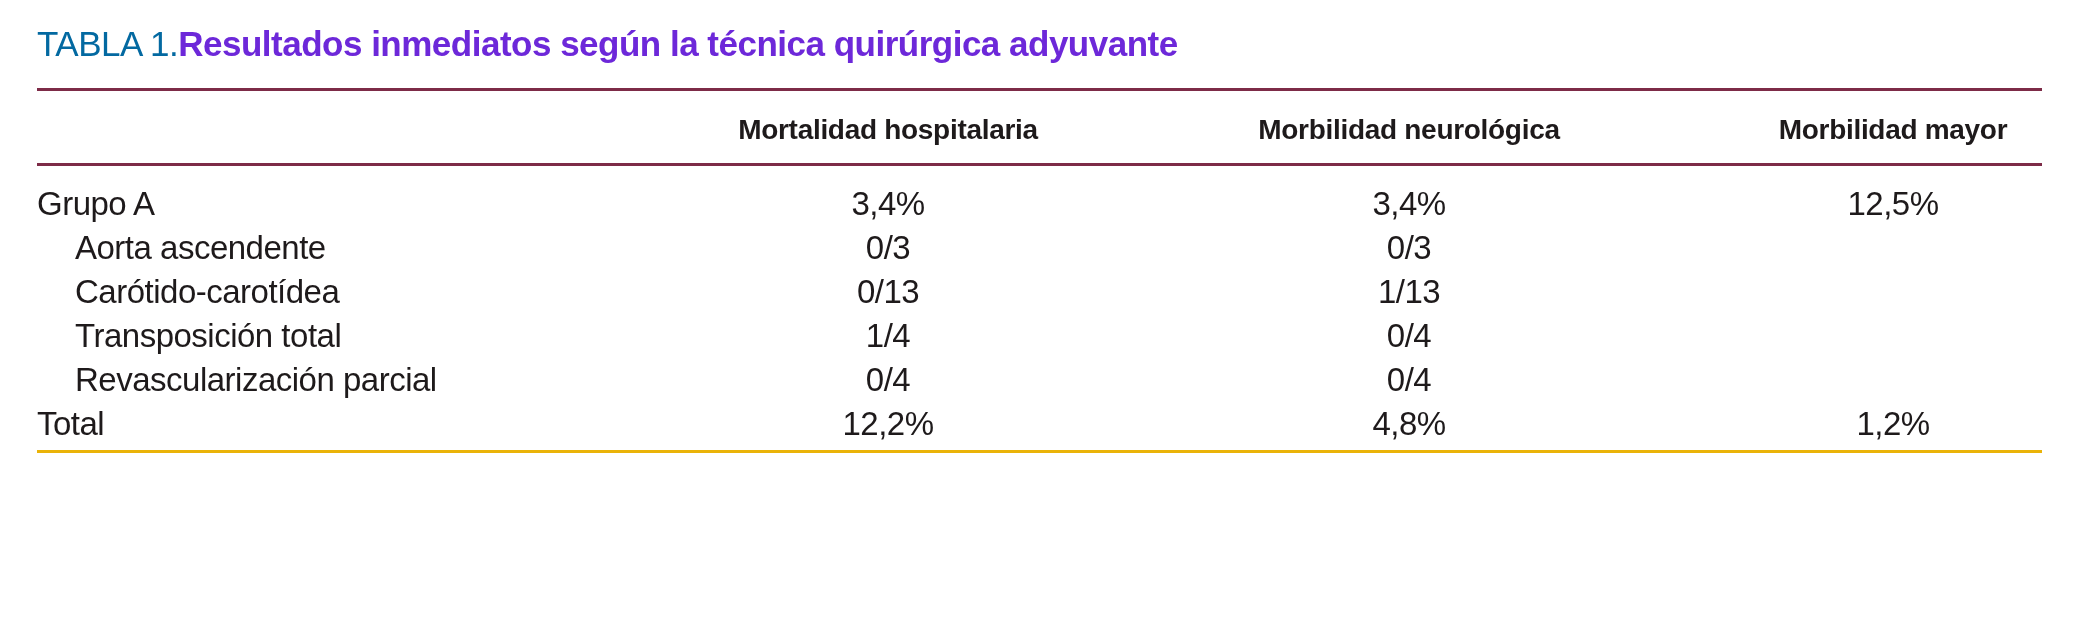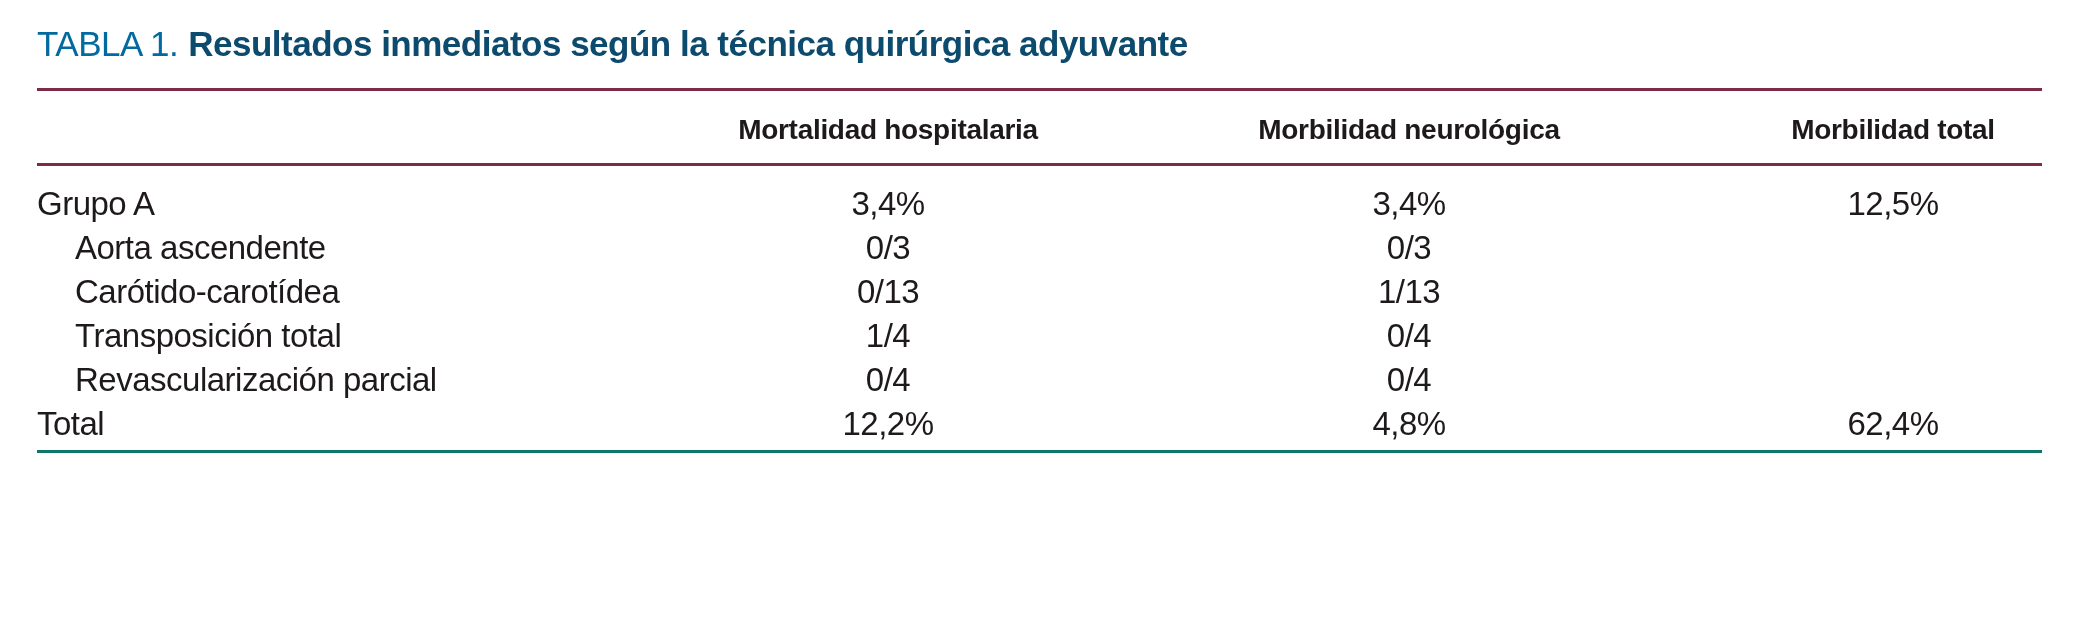--- a/index.html
+++ b/index.html
@@ -24,30 +24,29 @@
     font-size: 35px;
     line-height: 40px;
     white-space: nowrap;
     letter-spacing: -0.5px;
   }
   .caption-label {
     color: #0369a1;
     font-weight: 400;
   }
   .caption-title {
-    color: #0c4a6e;
+    color: #6d28d9;
     font-weight: 700;
-    margin-left: 10px;
   }
   table.results {
     border-collapse: collapse;
     table-layout: fixed;
     width: 2005px;
     border-top: 3px solid #7d2b47;
-    border-bottom: 3px solid #0f766e;
+    border-bottom: 3px solid #eab308;
   }
   table.results thead th {
     height: 66px;
     vertical-align: middle;
     padding: 6px 0 0 0;
     font-size: 28px;
     font-weight: 700;
     text-align: center;
     border-bottom: 3px solid #7d2b47;
     letter-spacing: -0.3px;
@@ -85,21 +84,21 @@
       <col style="width:665px">
       <col style="width:372px">
       <col style="width:670px">
       <col style="width:298px">
     </colgroup>
     <thead>
       <tr>
         <th></th>
         <th>Mortalidad hospitalaria</th>
         <th>Morbilidad neurológica</th>
-        <th>Morbilidad total</th>
+        <th>Morbilidad mayor</th>
       </tr>
     </thead>
     <tbody>
         <tr>
           <td class="row-label">Grupo A</td>
           <td class="value-cell">3,4%</td>
           <td class="value-cell">3,4%</td>
           <td class="value-cell">12,5%</td>
         </tr>
         <tr>
@@ -123,17 +122,17 @@
         <tr>
           <td class="row-label indent">Revascularización parcial</td>
           <td class="value-cell">0/4</td>
           <td class="value-cell">0/4</td>
           <td class="value-cell"></td>
         </tr>
         <tr>
           <td class="row-label">Total</td>
           <td class="value-cell">12,2%</td>
           <td class="value-cell">4,8%</td>
-          <td class="value-cell">62,4%</td>
+          <td class="value-cell">1,2%</td>
         </tr>
       </tbody>
   </table>
 </div>
 
 </body></html>

